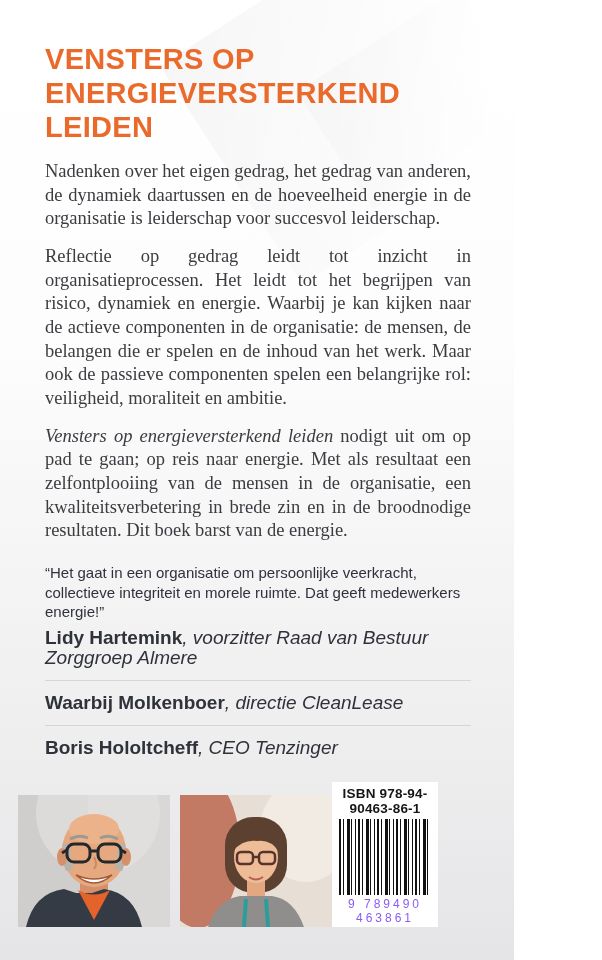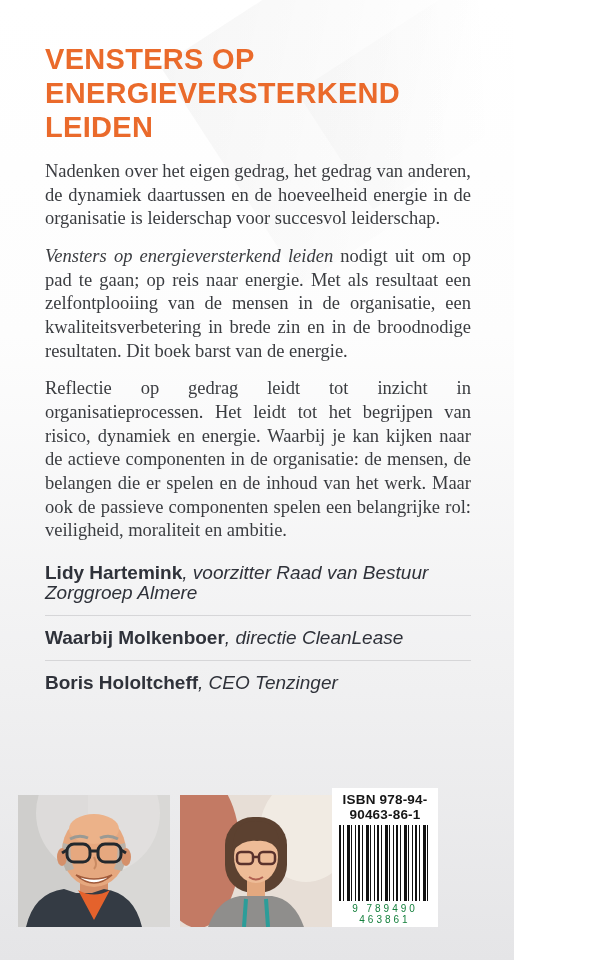--- a/index.html
+++ b/index.html
@@ -112,50 +112,51 @@
       #111 4px, #111 5px,
       #fff 5px, #fff 8px,
       #111 8px, #111 11px,
       #fff 11px, #fff 12px,
       #111 12px, #111 13px,
       #fff 13px, #fff 16px,
       #111 16px, #111 17px,
       #fff 17px, #fff 19px);
   }
   .barcode-digits {
-    font-size: 10px;
+    font-size: 12px;
     letter-spacing: 3px;
-    color: #15803d;
+    color: #8b5cf6;
     padding-top: 2px;
   }
 </style>
 </head>
 <body>
 
 <div class="page">
 
   <div class="deco deco-1"></div>
   <div class="deco deco-2"></div>
 
   <main class="content">
 
     <h1 class="cover-title">
       <span class="t-line">VENSTERS OP</span>
       <span class="t-line">ENERGIEVERSTERKEND LEIDEN</span>
     </h1>
 
     <p class="body-text">Nadenken over het eigen gedrag, het gedrag van anderen, de dynamiek daartussen en de hoeveelheid energie in de organisatie is leiderschap voor succesvol leiderschap.</p>
 
+    <p class="body-text">Reflectie op gedrag leidt tot inzicht in organisatieprocessen. Het leidt tot het begrijpen van risico, dynamiek en energie. Waarbij je kan kijken naar de actieve componenten in de organisatie: de mensen, de belangen die er spelen en de inhoud van het werk. Maar ook de passieve componenten spelen een belangrijke rol: veiligheid, moraliteit en ambitie.</p>
+
     <p class="body-text"><em>Vensters op energieversterkend leiden</em><span> nodigt uit om op pad te gaan; op reis naar energie. Met als resultaat een zelfontplooiing van de mensen in de organisatie, een kwaliteitsverbetering in brede zin en in de broodnodige resultaten. Dit boek barst van de energie.</span></p>
 
-    <p class="body-text">Reflectie op gedrag leidt tot inzicht in organisatieprocessen. Het leidt tot het begrijpen van risico, dynamiek en energie. Waarbij je kan kijken naar de actieve componenten in de organisatie: de mensen, de belangen die er spelen en de inhoud van het werk. Maar ook de passieve componenten spelen een belangrijke rol: veiligheid, moraliteit en ambitie.</p>
-
     <section class="quotes">
 
       <div class="quote-block">
+        <p class="quote-text">“Het gaat in een organisatie om persoonlijke veerkracht, collectieve integriteit en morele ruimte. Dat geeft medewerkers energie!”</p>
         <p class="quote-attrib"><strong>Lidy Hartemink</strong><em>, voorzitter Raad van Bestuur Zorggroep Almere</em></p>
       </div>
 
       <hr class="divider">
 
       <div class="quote-block">
         <p class="quote-attrib"><strong>Waarbij Molkenboer</strong><em>, directie CleanLease</em></p>
       </div>
 
       <hr class="divider">

